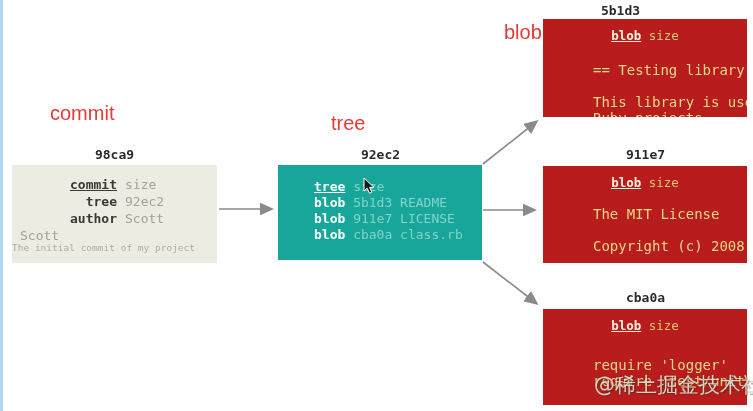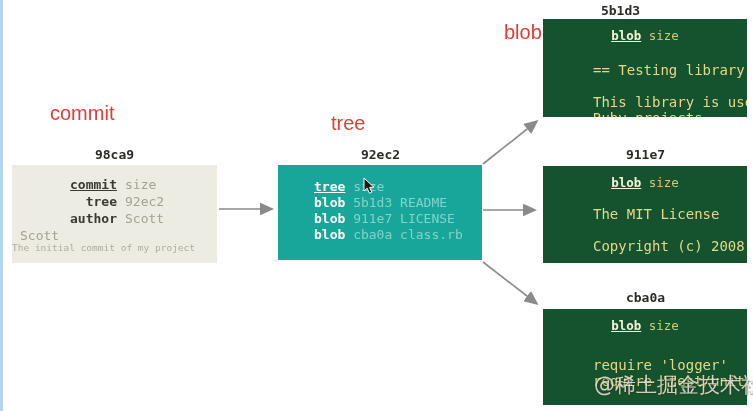--- a/index.html
+++ b/index.html
@@ -64,21 +64,21 @@
   }
   .tree-rows{position:absolute;top:14px;left:36px;}
   .tree-row{font-size:13px;line-height:16px;white-space:pre;}
   .tree-key{color:#ffffff;font-weight:bold;}
   .tree-key.u{text-decoration:underline;}
   .tree-val{color:#82d3ca;}
 
   
   .blob-box{
     position:absolute;left:543px;width:204px;
-    background:#14532d;overflow:hidden;
+    background:#b91c1c;overflow:hidden;
   }
   .blob-b1{top:19px;height:98px;}
   .blob-b2{top:166px;height:97px;}
   .blob-b3{top:309px;height:96px;}
   .blob-header{
     position:absolute;top:9px;left:0;width:100%;text-align:center;
     font-size:12.5px;line-height:15px;white-space:pre;
   }
   .blob-header .bk{color:#f7f1da;font-weight:bold;text-decoration:underline;}
   .blob-header .bv{color:#d9c775;}

